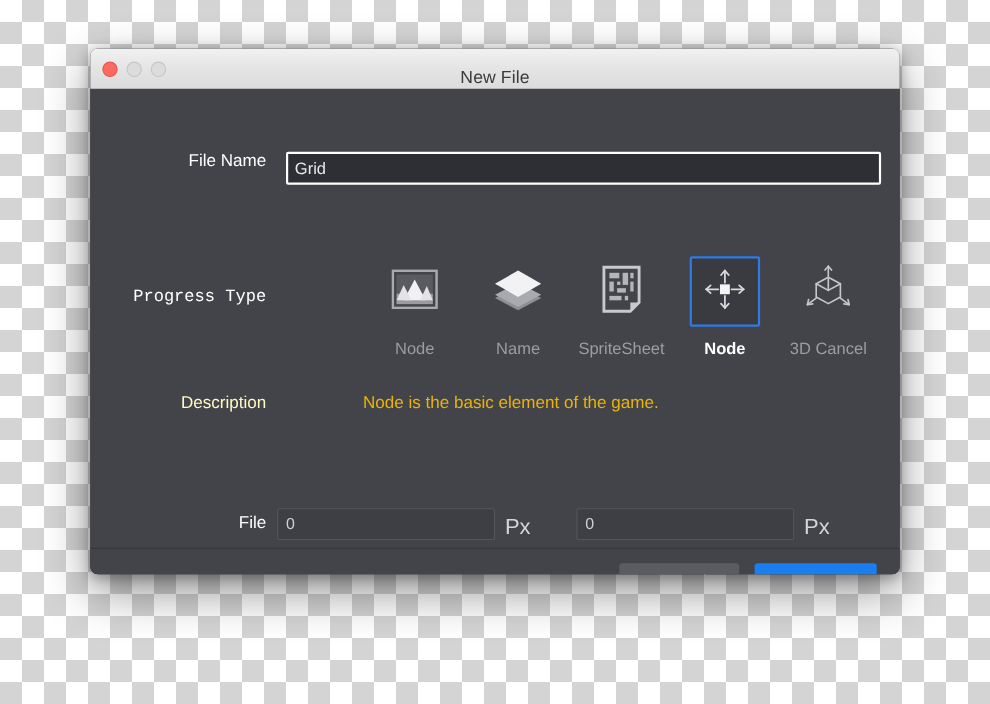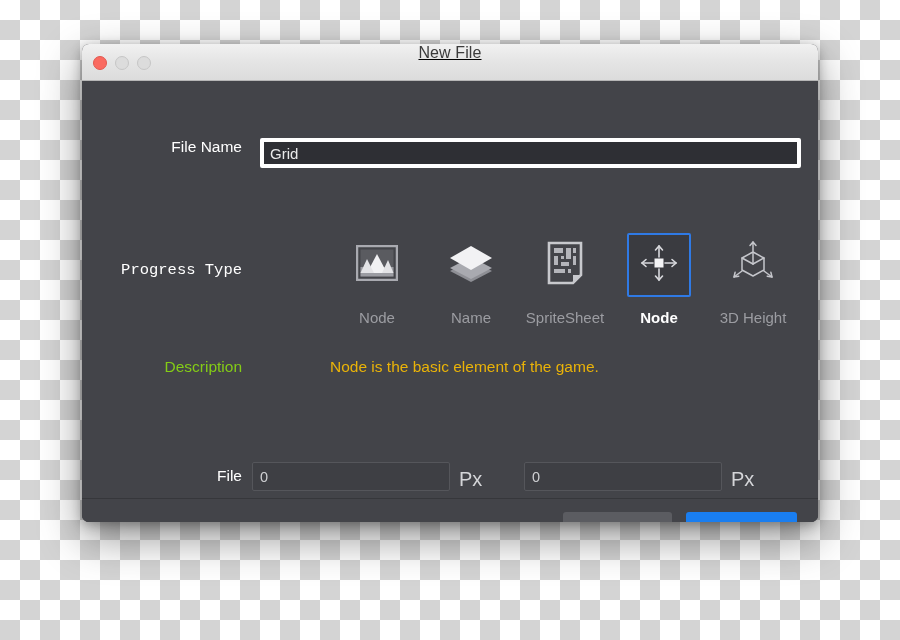--- a/index.html
+++ b/index.html
@@ -37,23 +37,22 @@
     overflow: hidden;
   }
 
   
   #titlebar {
     position: relative;
     height: 37px;
     background: linear-gradient(to bottom, #f1f1f1 0%, #e4e4e4 52%, #dcdcdc 100%);
     border-bottom: 1px solid #b6b6b6;
     display: flex;
-    align-items: flex-start;
+    align-items: flex-end;
     justify-content: center;
-    text-decoration: underline;
   }
   #title-text {
     font-size: 16px;
     color: #3b3b3b;
     letter-spacing: 0.1px;
   }
   .traffic {
     position: absolute;
     left: 11px;
     top: 0;
@@ -91,21 +90,21 @@
     text-align: right;
     font-size: 15.5px;
     color: #ffffff;
     padding-right: 0;
   }
   #filename-input {
     margin-left: 18px;
     width: 541px;
     height: 30px;
     background: #2e2f34;
-    border: 4px solid #ffffff;
+    border: 2px solid #ffffff;
     border-radius: 2px;
     color: #e9e9ea;
     font-family: "Liberation Sans", sans-serif;
     font-size: 15px;
     padding: 0 6px;
     outline: none;
   }
 
   
   .lbl-progress {
@@ -154,21 +153,21 @@
     font-weight: bold;
   }
 
   
   .lbl-desc {
     position: absolute;
     left: 0; top: 277px;
     width: 160px;
     text-align: right;
     font-size: 15.5px;
-    color: #84cc16;
+    color: #fef9c3;
   }
   #desc-text {
     position: absolute;
     left: 248px; top: 277px;
     font-size: 15.5px;
     color: #eab308;
   }
 
   
   .lbl-size {
@@ -363,21 +362,21 @@
                   <line x1="24" y1="12" x2="24" y2="3"></line>
                   <polyline points="21,6.5 24,3 27,6.5"></polyline>
                   <line x1="13" y1="32" x2="5" y2="38"></line>
                   <polyline points="9.8,37.2 5,38 6.1,33.3"></polyline>
                   <line x1="35" y1="32" x2="43" y2="38"></line>
                   <polyline points="38.2,37.2 43,38 41.9,33.3"></polyline>
                 </g>
               </svg>
             </span>
           </div>
-          <div class="type-label">3D Height</div>
+          <div class="type-label">3D Cancel</div>
         </div>
 
       </div>
 
       <div class="lbl-desc">Description</div>
       <div id="desc-text">Node is the basic element of the game.</div>
 
       <div class="lbl-size">File</div>
 
       <input id="size-width-input" class="size-input" type="text" value="0" style="">

